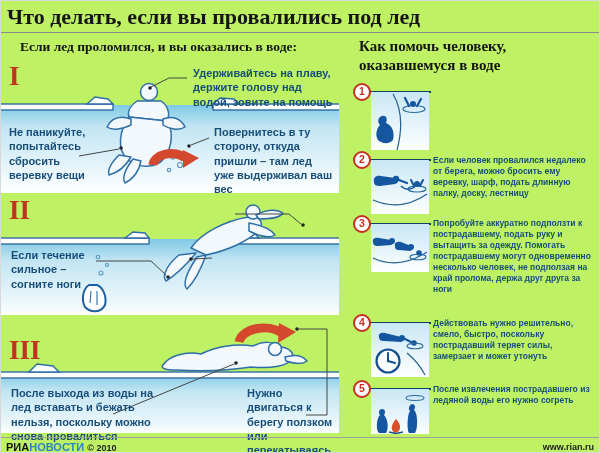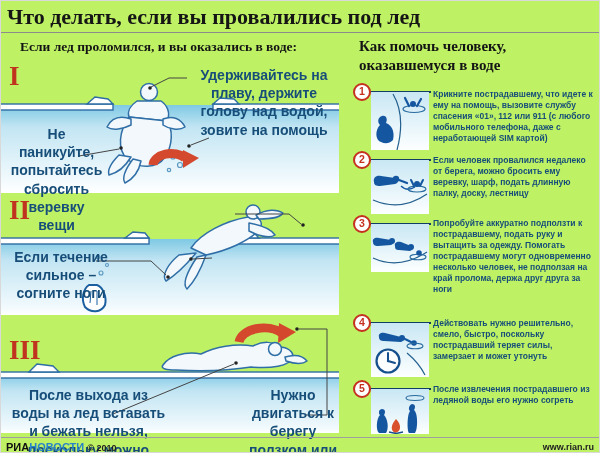--- a/index.html
+++ b/index.html
@@ -9,21 +9,21 @@
   .title{position:absolute;left:6px;top:3px;width:560px;
          font-family:"Liberation Serif",serif;font-weight:bold;font-size:22px;color:#151515;}
   .title-rule{position:absolute;left:0;top:31px;width:600px;height:0;border-top:1px solid #8c8c8c;}
   .subtitle-left{position:absolute;left:4px;top:38px;width:336px;
          font-family:"Liberation Serif",serif;font-weight:bold;font-size:13.5px;color:#141414;margin-left:15px;}
   .subtitle-right{position:absolute;left:358px;top:36px;width:205px;line-height:1.25;
          font-family:"Liberation Serif",serif;font-weight:bold;font-size:15px;color:#141414;}
   .numeral{position:absolute;font-family:"Liberation Serif",serif;font-weight:bold;
            font-size:27px;color:#c0341f;line-height:1;}
   .scene{position:absolute;left:0;}
-  .lbl{position:absolute;font-size:14px;font-weight:bold;line-height:1.3;color:#174e79;text-align:center;}
+  .lbl{position:absolute;font-size:11px;font-weight:bold;line-height:1.3;color:#174e79;}
   .stepnum{position:absolute;left:352px;width:18px;height:18px;border-radius:50%;
            background:#fff;border:2.5px solid #c5301f;box-sizing:border-box;
            color:#c5301f;font-weight:bold;font-size:10.5px;text-align:center;line-height:13px;}
   .connector{position:absolute;left:361px;width:69px;height:2px;background:#123e63;}
   .illus{position:absolute;left:370px;}
   .steptext{position:absolute;left:432px;width:164px;font-size:8.5px;font-weight:bold;
             line-height:1.3;color:#174e79;}
   .footer-rule{position:absolute;left:0;top:436px;width:600px;height:0;border-top:1px solid #9e9e9e;}
   .footer-left{position:absolute;left:5px;top:440px;font-size:11px;font-weight:bold;color:#111;}
   .brand-blue{color:#2a85c8;}
@@ -81,20 +81,21 @@
     </g>
     <g fill="#222">
       <circle cx="149" cy="27" r="1.8"></circle>
         <circle cx="120" cy="87" r="1.8"></circle>
         <circle cx="188" cy="85" r="1.8"></circle>
     </g>
   </svg>
   <div class="numeral" style="left:8px;top:62px">I</div>
   <div class="lbl" style="left:192px;top:65px;width:142px">Удерживайтесь на плаву, держите голову над водой, зовите на помощь</div>
   <div class="lbl" style="left:8px;top:124px;width:95px">Не паникуйте, попытайтесь сбросить веревку вещи</div>
+  <div class="lbl" style="left:213px;top:124px;width:120px">Повернитесь в ту сторону, откуда пришли – там лед уже выдерживал ваш вес</div>
 
   <svg class="scene" style="top:192px" width="338" height="122" viewBox="0 0 338 122">
     <defs>
       <linearGradient id="w2" x1="0" y1="0" x2="0" y2="1">
         <stop offset="0" stop-color="#7ec9e4"></stop>
           <stop offset="0.28" stop-color="#c2e5f3"></stop>
         <stop offset="0.9" stop-color="#f2fafd"></stop>
           <stop offset="1" stop-color="#ffffff"></stop>
       </linearGradient>
     </defs>
@@ -185,21 +186,20 @@
     <path d="M22,2 Q35,24 26,58" stroke="#24608f" stroke-width="1.2" fill="none"></path>
     <g fill="#1457a0">
       <path d="M10,50 C4,48 4,38 9,33 C6,30 7,25 11,24 C15,23 17,27 15,31 C21,33 24,40 22,48 C18,52 14,52 10,50 Z"></path>
     </g>
     <g>
       <ellipse cx="43" cy="17" rx="11" ry="3.5" stroke="#2a6ca0" fill="none" stroke-width="1.1"></ellipse>
       <circle cx="42" cy="12" r="3" fill="#1457a0"></circle>
       <path d="M38,14 L34,6 M46,14 L50,7" stroke="#1457a0" stroke-width="2.2" stroke-linecap="round" fill="none"></path>
     </g>
   </svg>
-  <div class="steptext" style="top:88px">Крикните пострадавшему, что идете к ему на помощь, вызовите службу спасения «01», 112 или 911 (с любого мобильного телефона, даже с неработающей SIM картой)</div>
 
   <div class="connector" style="top:158px"></div>
   <div class="stepnum" style="top:150px">2</div>
   <svg class="illus" style="top:159px" width="58" height="54" viewBox="0 0 58 54">
     <defs>
         <linearGradient id="g2" x1="0" y1="0" x2="0" y2="1">
       <stop offset="0" stop-color="#c9e7f4"></stop>
           <stop offset="1" stop-color="#fdffff"></stop>
         </linearGradient>
       </defs>

